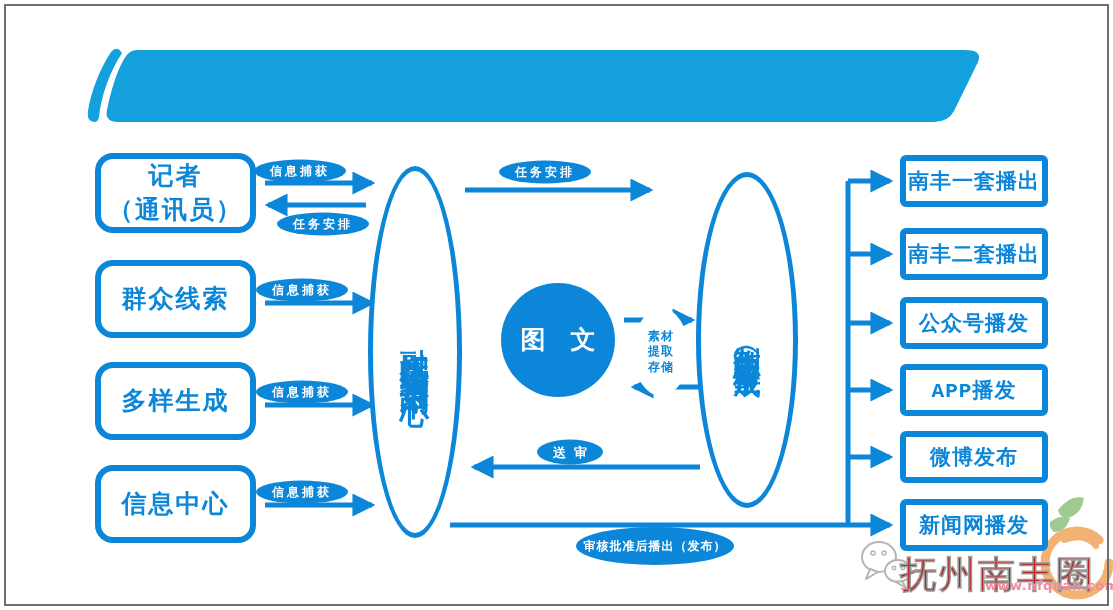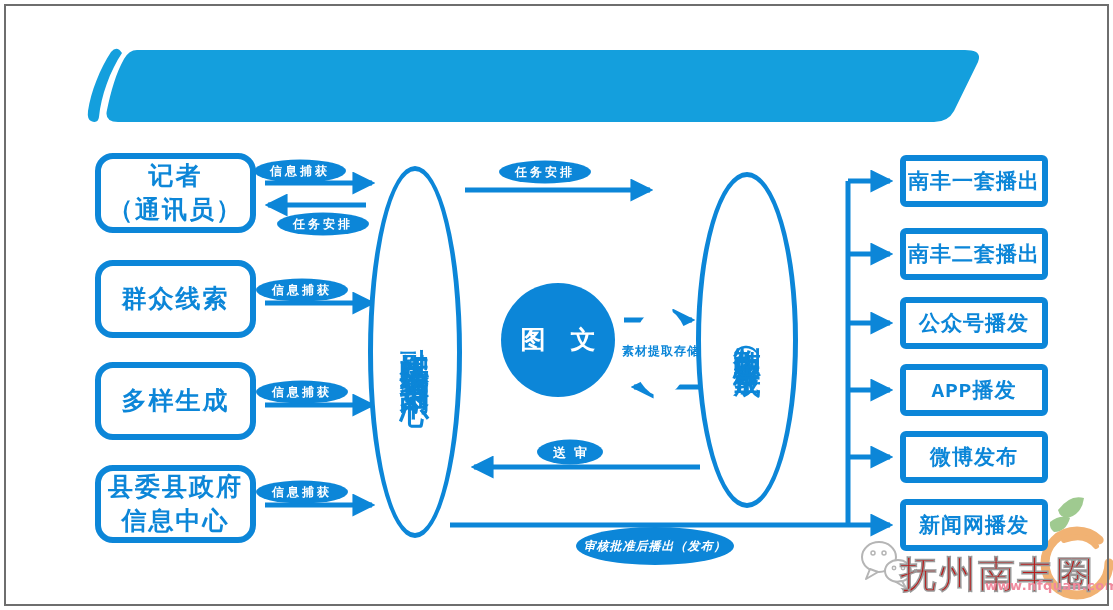--- a/index.html
+++ b/index.html
@@ -43,25 +43,25 @@
   }
 
   
   .pill{
     position:absolute;transform:translate(-50%,-50%);
     background:#0c86d8;color:#ffffff;border-radius:50%;
     display:flex;align-items:center;justify-content:center;
     font-size:12px;font-weight:bold;letter-spacing:3px;z-index:4;white-space:nowrap;
   }
   .pill.std{width:92px;height:23px;}
-  .pill.wide{width:158px;height:38px;letter-spacing:1px;font-size:12px;font-style:italic;}
+  .pill.wide{width:158px;height:38px;letter-spacing:1px;font-size:12px;}
   .pill.short{width:66px;height:25px;letter-spacing:8px;text-indent:8px;font-size:13px;}
   .pill.white{
     background:#ffffff;color:#0c86d8;width:56px;height:88px;border-radius:50%;
-    flex-direction:row;line-height:1.3;font-size:12px;letter-spacing:1px;
+    flex-direction:column;line-height:1.3;font-size:12px;letter-spacing:1px;
   }
 
   
   .wm-name{
     position:absolute;left:900px;top:550px;z-index:5;
     font-size:37px;font-weight:normal;color:#b91c1c;letter-spacing:2px;
     -webkit-text-stroke:1.5px #9a9a9a;white-space:nowrap;
   }
   .wm-brand{
     position:absolute;left:988px;top:552px;z-index:6;
@@ -128,21 +128,20 @@
     <span>记者</span>
     <span>（通讯员）</span>
   </div>
   <div class="box src" style="top:260px;height:66px">
     <span>群众线索</span>
   </div>
   <div class="box src" style="top:362px;height:66px">
     <span>多样生成</span>
   </div>
   <div class="box src" style="top:465px;height:66px">
-    <span>县委县政府</span>
     <span>信息中心</span>
   </div>
 
   <div class="hub" style="left:368px;top:166px;width:84px;height:362px">
     <span class="vtext" style="font-size:29px;letter-spacing:6px">融媒体编辑策划中心</span>
   </div>
 
   <div class="circle" style="left:501px;top:283px;width:114px;height:114px;font-size:25px;line-height:1.6">
     <span>图　文</span>
   </div>

